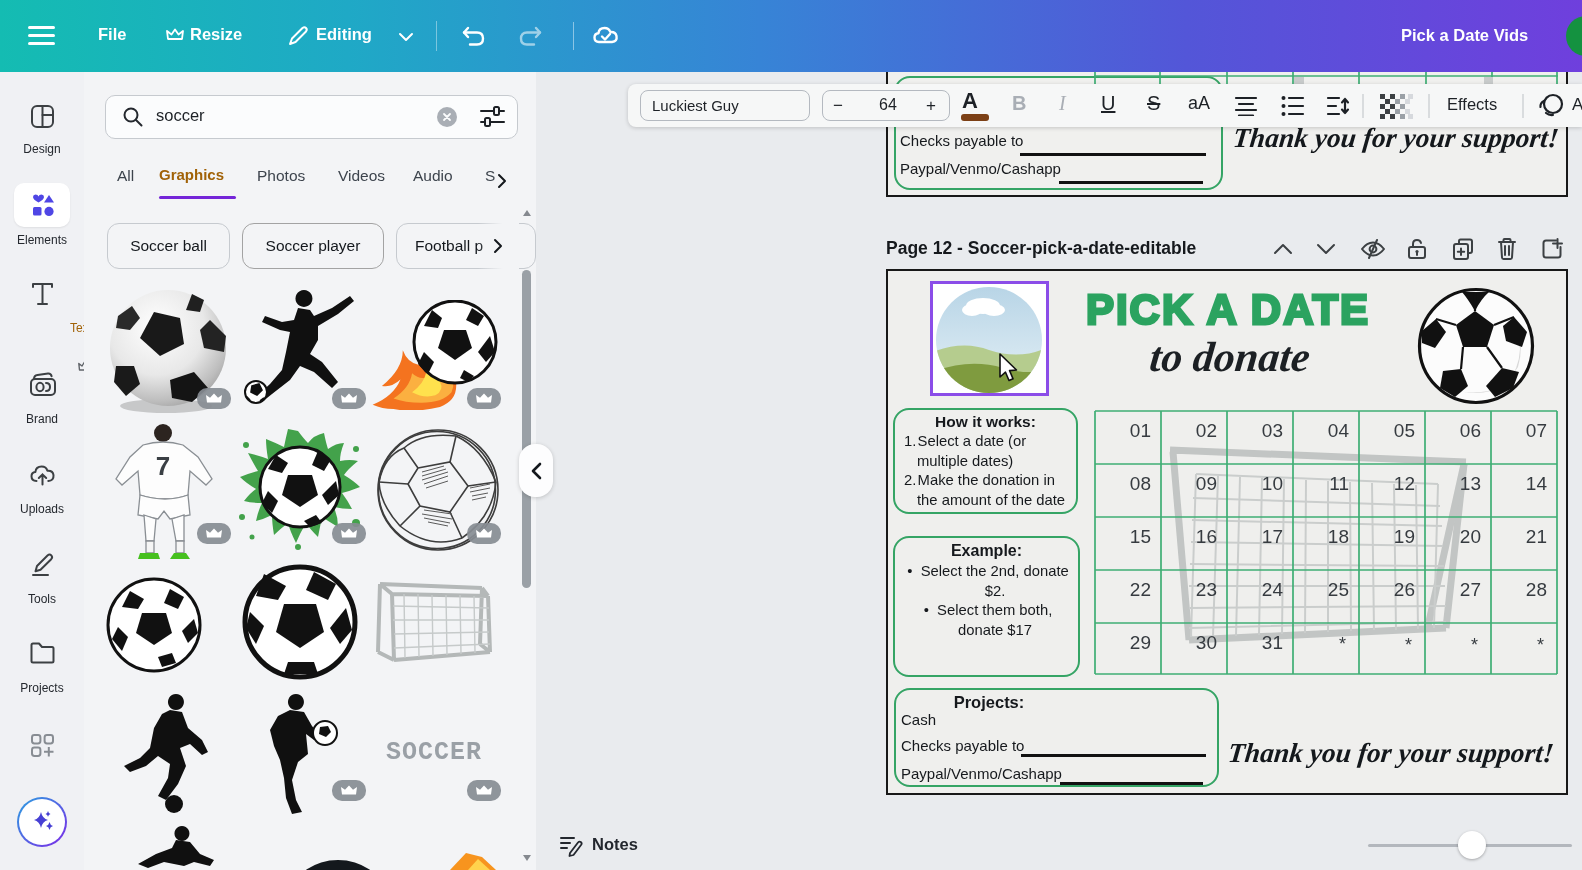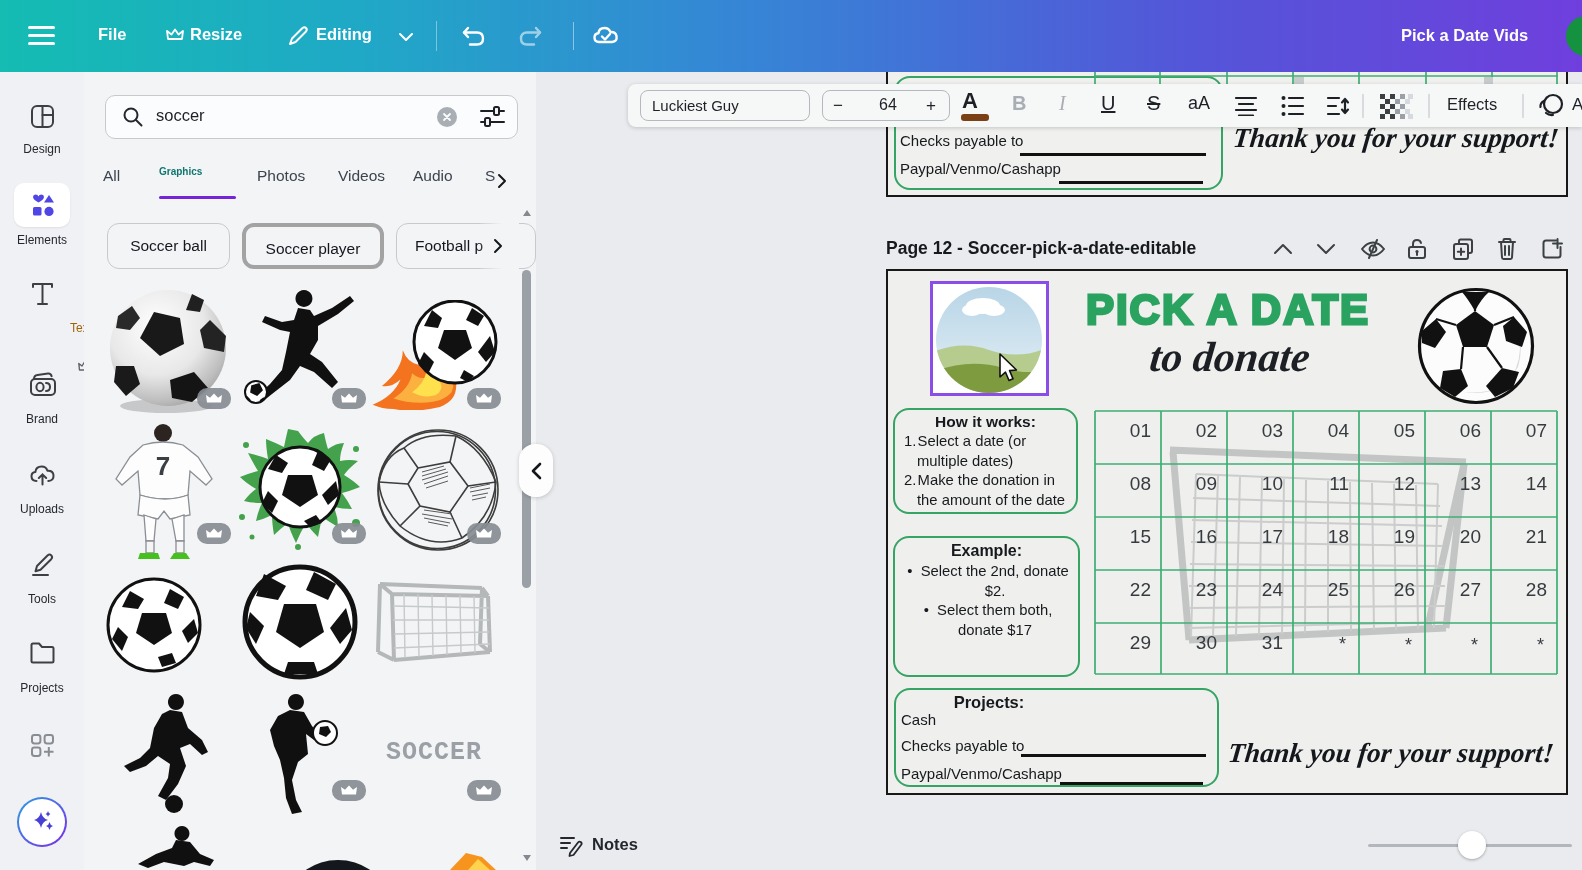--- a/index.html
+++ b/index.html
@@ -124,34 +124,34 @@
       </svg>
 <svg class="ab" style="left:480px;top:105px;" width="25" height="24" viewBox="0 0 25 24">
         <g stroke="#1c2025" stroke-width="2" stroke-linecap="round">
           <line x1="1" y1="6" x2="24" y2="6"></line>
           <line x1="1" y1="17" x2="24" y2="17"></line>
         </g>
         <rect x="14" y="2" width="5" height="8" rx="1.5" fill="#f3f4f6" stroke="#1c2025" stroke-width="2"></rect>
         <rect x="5" y="13" width="5" height="8" rx="1.5" fill="#f3f4f6" stroke="#1c2025" stroke-width="2"></rect>
       </svg>
 
-<div class="ab" style="left:103px;top:167px;font-size:15.5px;color:#3d444d;">All</div>
-<div class="ab" style="left:159px;top:166px;font-size:10px;font-weight:bold;color:#0f766e;">Graphics</div>
+<div class="ab" style="left:117px;top:167px;font-size:15.5px;color:#3d444d;">All</div>
+<div class="ab" style="left:159px;top:166px;font-size:15px;font-weight:bold;color:#a16207;">Graphics</div>
 <div class="ab" style="left:159px;top:196px;width:77px;height:3px;background:#7425d8;border-radius:2px;"></div>
 <div class="ab" style="left:257px;top:167px;font-size:15.5px;color:#3d444d;">Photos</div>
 <div class="ab" style="left:338px;top:167px;font-size:15.5px;color:#3d444d;">Videos</div>
 <div class="ab" style="left:413px;top:167px;font-size:15.5px;color:#3d444d;">Audio</div>
 <div class="ab" style="left:485px;top:167px;font-size:15.5px;color:#3d444d;">S</div>
 <div class="ab" style="left:493px;top:160px;width:26px;height:30px;background:linear-gradient(90deg,rgba(243,244,246,0),#f3f4f6 55%);"></div>
 <svg class="ab" style="left:496px;top:173px;" width="12" height="16" viewBox="0 0 12 16">
         <path d="M3 2 L9 8 L3 14" fill="none" stroke="#14181d" stroke-width="2" stroke-linecap="round" stroke-linejoin="round"></path>
       </svg>
 
 <div class="ab" style="left:107px;top:223px;width:123px;height:46px;border:1px solid #c6cacf;border-radius:12px;box-sizing:border-box;text-align:center;line-height:44px;font-size:15.5px;color:#14181d;">Soccer ball</div>
-<div class="ab" style="left:242px;top:223px;width:142px;height:46px;border:4px solid #a3a3a3;border-radius:12px;box-sizing:border-box;text-align:center;line-height:44px;font-size:15.5px;color:#14181d;">Soccer player</div>
+<div class="ab" style="left:242px;top:223px;width:142px;height:46px;border:1px solid #a3a3a3;border-radius:12px;box-sizing:border-box;text-align:center;line-height:44px;font-size:15.5px;color:#14181d;">Soccer player</div>
 <div class="ab" style="left:396px;top:223px;width:140px;height:46px;border:1px solid #c6cacf;border-radius:12px;box-sizing:border-box;padding-left:18px;line-height:44px;font-size:15.5px;color:#14181d;">Football p</div>
 <div class="ab" style="left:478px;top:222px;width:41px;height:48px;background:linear-gradient(90deg,rgba(243,244,246,0),#f3f4f6 60%);"></div>
 <svg class="ab" style="left:492px;top:238px;" width="12" height="16" viewBox="0 0 12 16">
         <path d="M3 2 L9 8 L3 14" fill="none" stroke="#14181d" stroke-width="2" stroke-linecap="round" stroke-linejoin="round"></path>
       </svg>
 
 <div id="tiles">
 <svg class="ab" style="left:106px;top:288px;" width="127" height="127" viewBox="0 0 127 127">
 <defs>
             <radialGradient id="ballg" cx="40%" cy="32%" r="75%">

